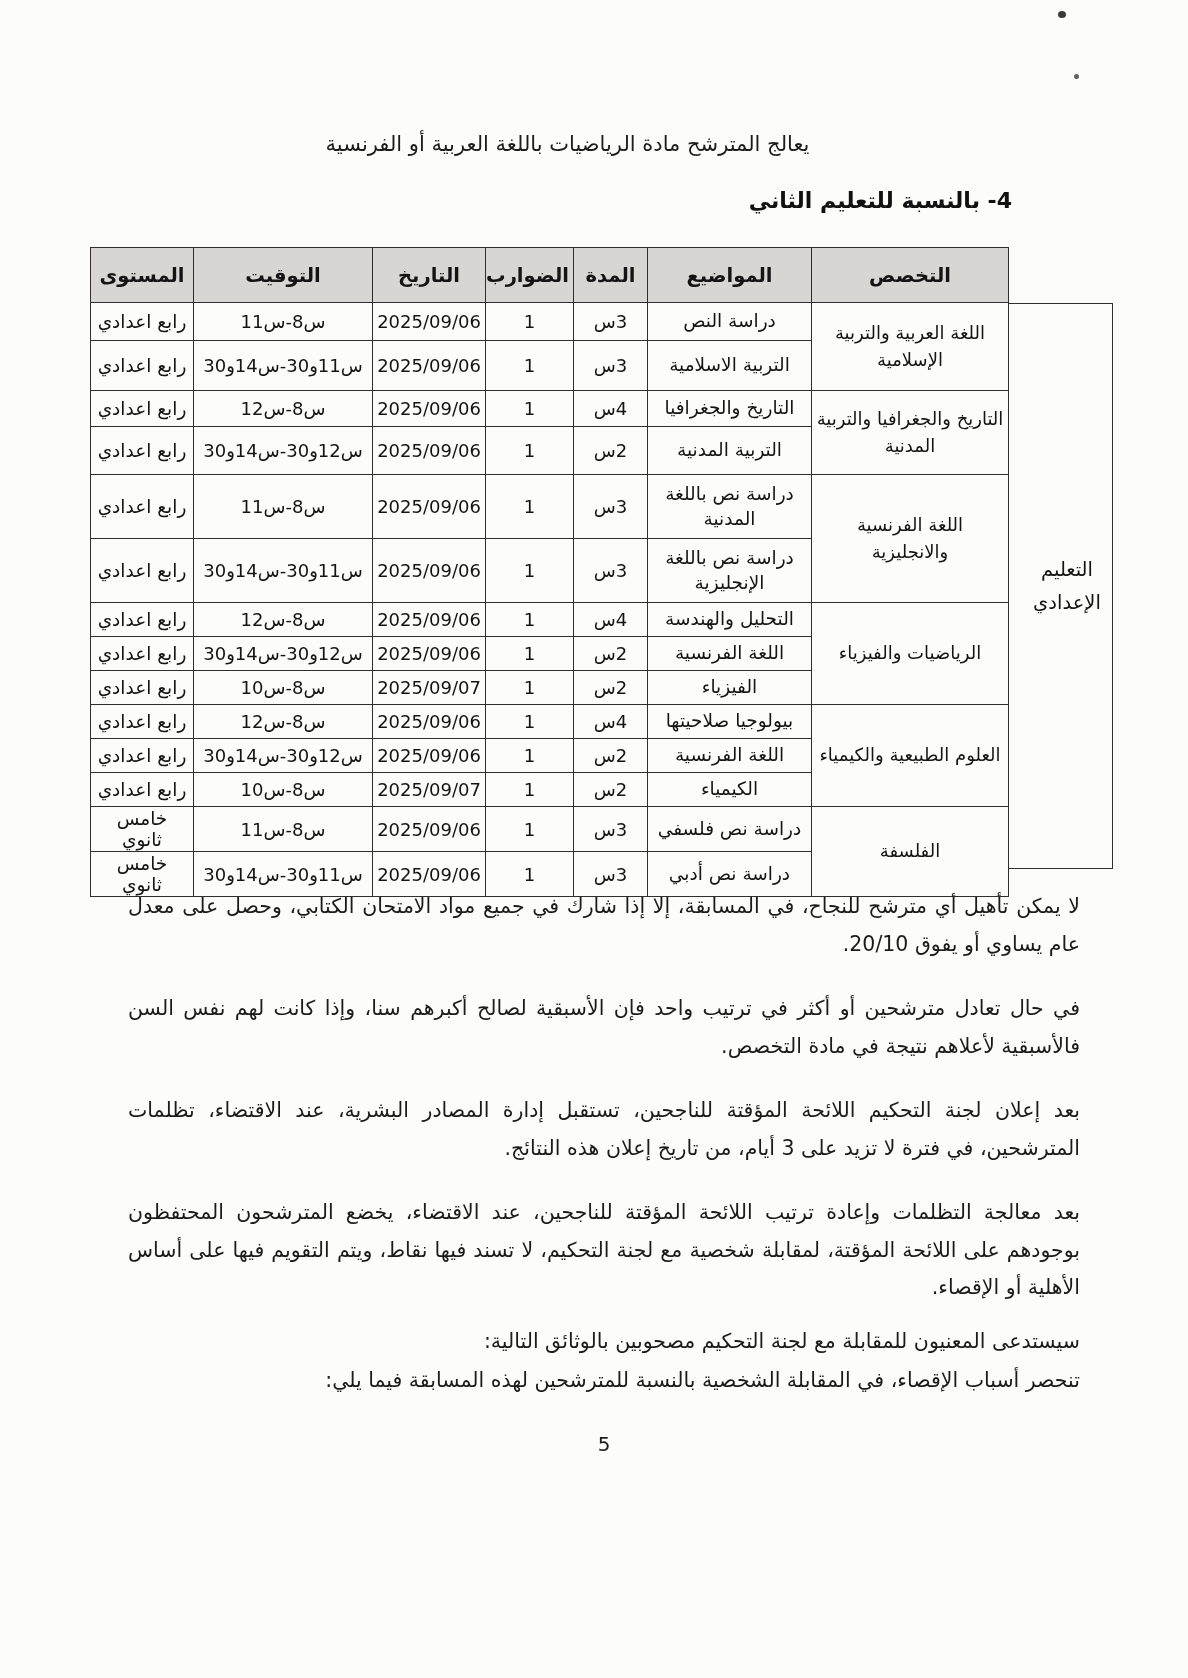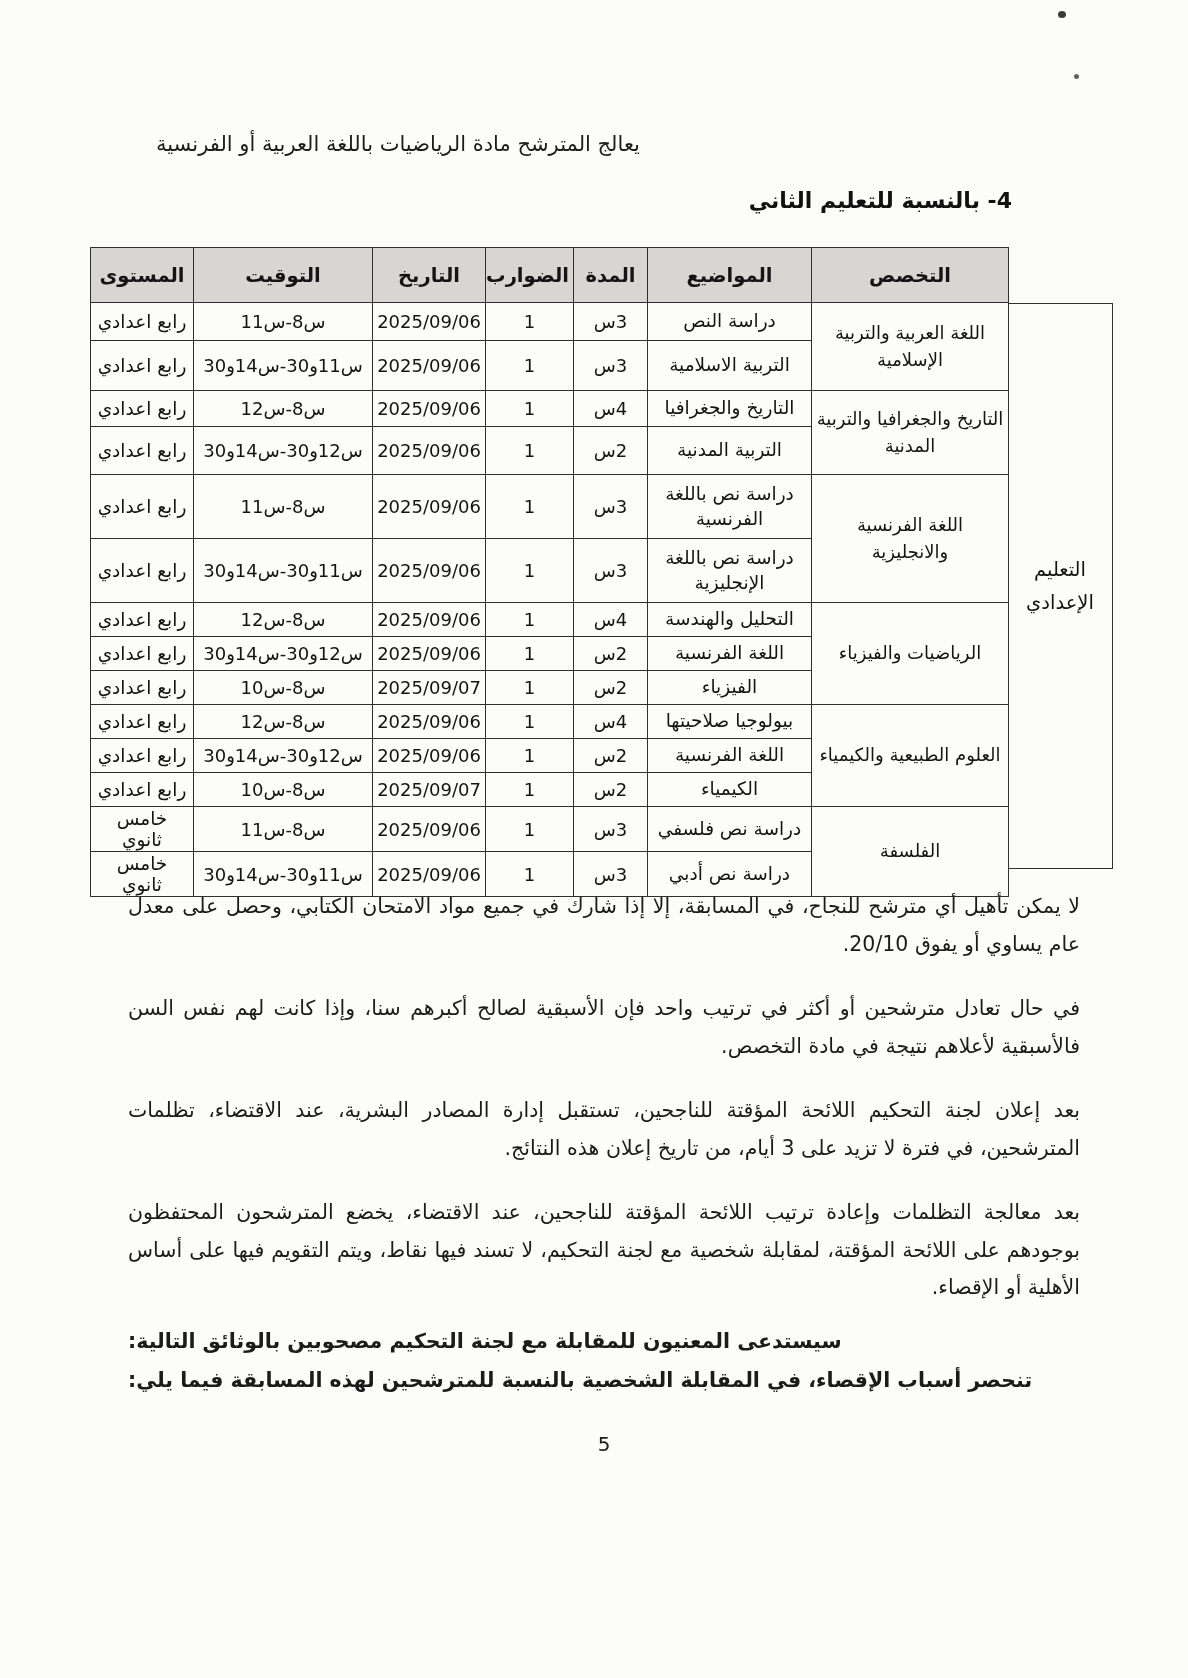--- a/index.html
+++ b/index.html
@@ -5,22 +5,22 @@
   html,body{margin:0;padding:0;}
   body{
     width:1188px;height:1678px;position:relative;
     background:#fcfcfb;
     font-family:"DejaVu Sans",sans-serif;
     color:#161616;
     overflow:hidden;
   }
   
   .intro-line{
-    position:absolute;top:132px;right:176px;left:156px;
-    direction:rtl;text-align:left;
+    position:absolute;top:132px;right:176px;left:123px;
+    direction:rtl;text-align:center;
     font-size:21px;color:#1c1c1c;
   }
   .section-heading{
     position:absolute;top:188px;right:176px;left:140px;
     direction:rtl;text-align:right;
     font-size:22px;font-weight:700;color:#111;
   }
   
   .exam-table{
     position:absolute;left:90px;top:247px;width:918px;
@@ -42,37 +42,37 @@
   .r1{height:38px}.r2{height:50px}.r3{height:36px}.r4{height:48px}
   .r5{height:64px}.r6{height:64px}.r7{height:34px}.r8{height:34px}
   .r9{height:34px}.r10{height:34px}.r11{height:34px}.r12{height:34px}
   .r13{height:34px}.r14{height:36px}
   .spec-cell{font-size:18px;line-height:1.45;}
   .subj-cell{line-height:1.35;}
   .num-cell{font-size:18px;}
   .outer-cell{
     position:absolute;left:1008px;top:303px;width:104px;height:564px;
     border:1.4px solid #2e2e2e;border-left:none;
-    display:flex;align-items:center;justify-content:center;
+    display:flex;align-items:center;
     direction:rtl;text-align:center;
     font-size:19.5px;line-height:1.7;color:#141414;
     background:transparent;
   }
   .outer-cell span{display:inline-block;width:90px;}
   
   .body-text{
     position:absolute;left:128px;top:888px;width:952px;
     direction:rtl;
     font-size:20.5px;line-height:1.83;color:#1b1b1b;
   }
   .body-text p{
     margin:0 0 27px 0;
     text-align:justify;
   }
-  .body-text p.single{text-align:left;font-weight:bold;}
+  .body-text p.single{text-align:right;}
   .doc-list{
     margin:6px 160px 20px 0;padding:0 26px 0 0;
     list-style-type:square;
   }
   .doc-list li{
     margin:0;padding:0 6px 0 0;
     line-height:1.93;text-align:right;
   }
   .page-number{
     text-align:center;font-size:20px;margin-top:26px;
@@ -143,21 +143,21 @@
     <tr class="r4">
       <td class="subj-cell">التربية المدنية</td>
       <td class="num-cell">2س</td>
       <td class="num-cell">1</td>
       <td class="num-cell">2025/09/06</td>
       <td class="num-cell">س12و30-س14و30</td>
       <td>رابع اعدادي</td>
     </tr>
     <tr class="r5">
       <td class="spec-cell" rowspan="2">اللغة الفرنسية والانجليزية</td>
-      <td class="subj-cell">دراسة نص باللغة الفرنسية</td>
+      <td class="subj-cell">دراسة نص باللغة المدنية</td>
       <td class="num-cell">3س</td>
       <td class="num-cell">1</td>
       <td class="num-cell">2025/09/06</td>
       <td class="num-cell">س8-س11</td>
       <td>رابع اعدادي</td>
     </tr>
     <tr class="r6">
       <td class="subj-cell">دراسة نص باللغة الإنجليزية</td>
       <td class="num-cell">3س</td>
       <td class="num-cell">1</td>

